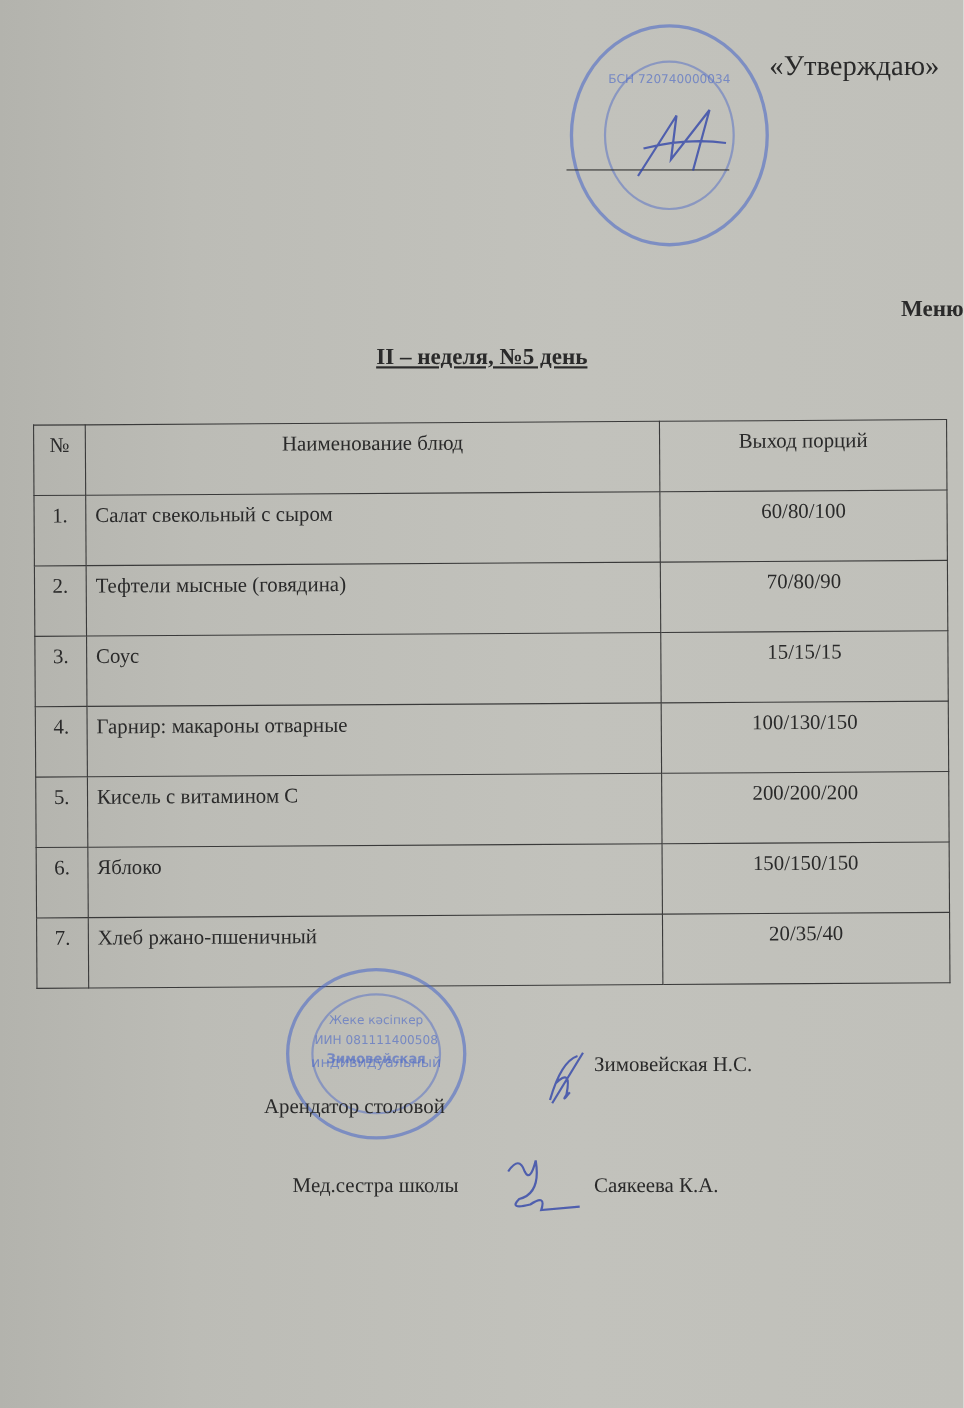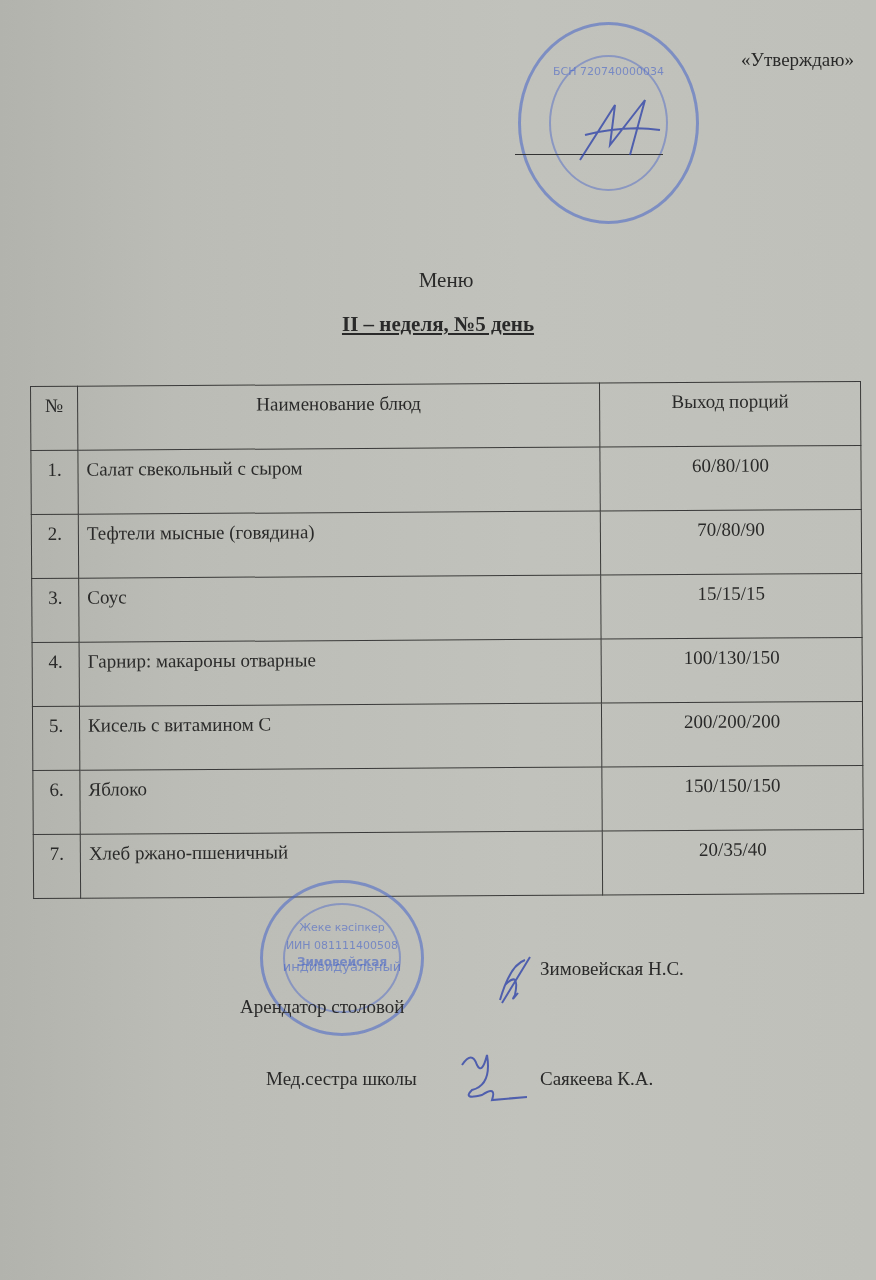--- a/index.html
+++ b/index.html
@@ -3,30 +3,30 @@
   <meta charset="utf-8">
   <style>
     html, body { margin: 0; padding: 0; }
     body {
       width: 876px; height: 1280px; overflow: hidden;
       background: linear-gradient(90deg, #b3b3ad 0%, #bcbcb6 20%, #c2c2bc 60%, #c0c0ba 100%);
       font-family: "Liberation Serif", serif;
       color: #2a2a2a;
       position: relative;
     }
-    .approve { position: absolute; right: 22px; top: 44px; text-align: left; font-size: 19px; line-height: 32px; }
+    .approve { position: absolute; right: 22px; top: 44px; text-align: left; font-size: 26px; line-height: 32px; }
     .approve .line { display: block; }
     .sign-underline { position: absolute; left: 515px; top: 154px; width: 148px; border-top: 1px solid #333; }
     .stamp { position: absolute; border-radius: 50%; border: 3px solid rgba(70,100,200,0.55); }
     .stamp.top { left: 518px; top: 22px; width: 175px; height: 196px; }
     .stamp.top::after { content: ""; position: absolute; left: 28px; top: 30px; right: 28px; bottom: 30px; border-radius: 50%; border: 2px solid rgba(70,100,200,0.45); }
     .stamp.bottom { left: 260px; top: 880px; width: 158px; height: 150px; }
     .stamp.bottom::after { content: ""; position: absolute; left: 20px; top: 20px; right: 20px; bottom: 20px; border-radius: 50%; border: 2px solid rgba(70,100,200,0.45); }
     .stamp-text { position: absolute; left: 0; right: 0; text-align: center; font-family: "DejaVu Sans", sans-serif; color: rgba(70,100,200,0.6); font-size: 11px; }
-    .title { position: absolute; left: 16px; right: 0; top: 268px; text-align: center; font-weight: normal; font-size: 21px; }
+    .title { position: absolute; left: 16px; right: 0; top: 268px; text-align: right; font-weight: bold; font-size: 21px; }
     .subtitle { position: absolute; left: 0; right: 0; top: 312px; text-align: center; font-weight: bold; font-size: 21px; text-decoration: underline; }
     table.menu {
       position: absolute; left: 30px; top: 386px; width: 831px;
       border-collapse: collapse; font-size: 19px; transform: rotate(-0.35deg); transform-origin: left top;
     }
     table.menu td, table.menu th { border: 1.5px solid #3a3a3a; vertical-align: top; padding: 8px 8px; font-weight: normal; height: 47px; }
     table.menu th.num, table.menu td.num { width: 30px; text-align: center; }
     table.menu th.name { text-align: center; }
     table.menu td.out, table.menu th.out { width: 244px; text-align: center; }
     .sig-row { position: absolute; font-size: 19px; }

